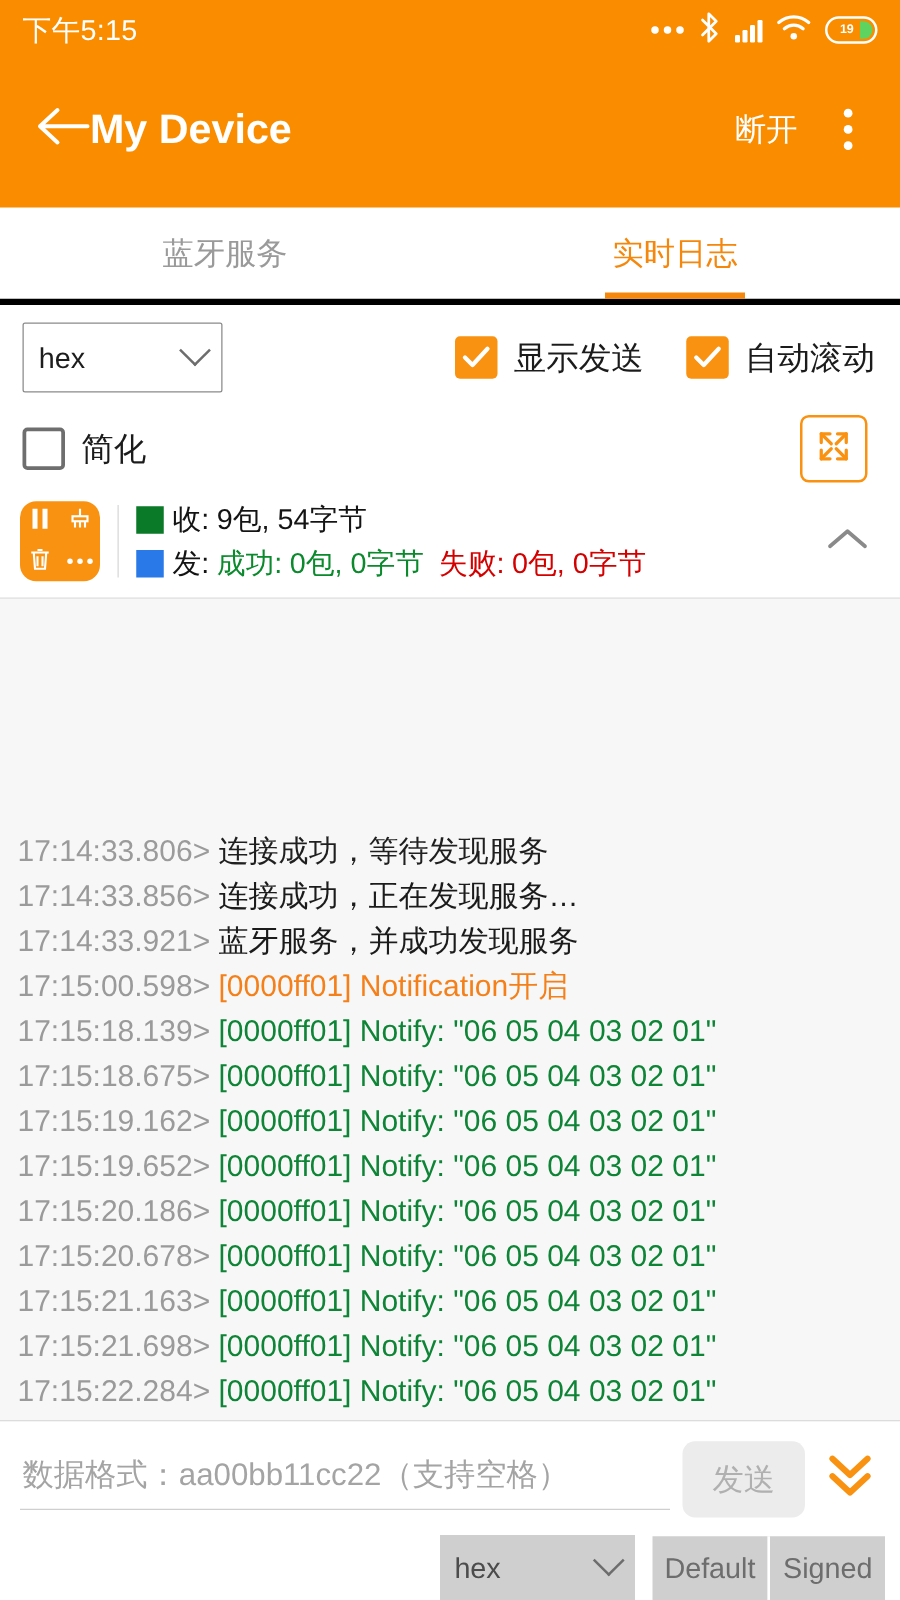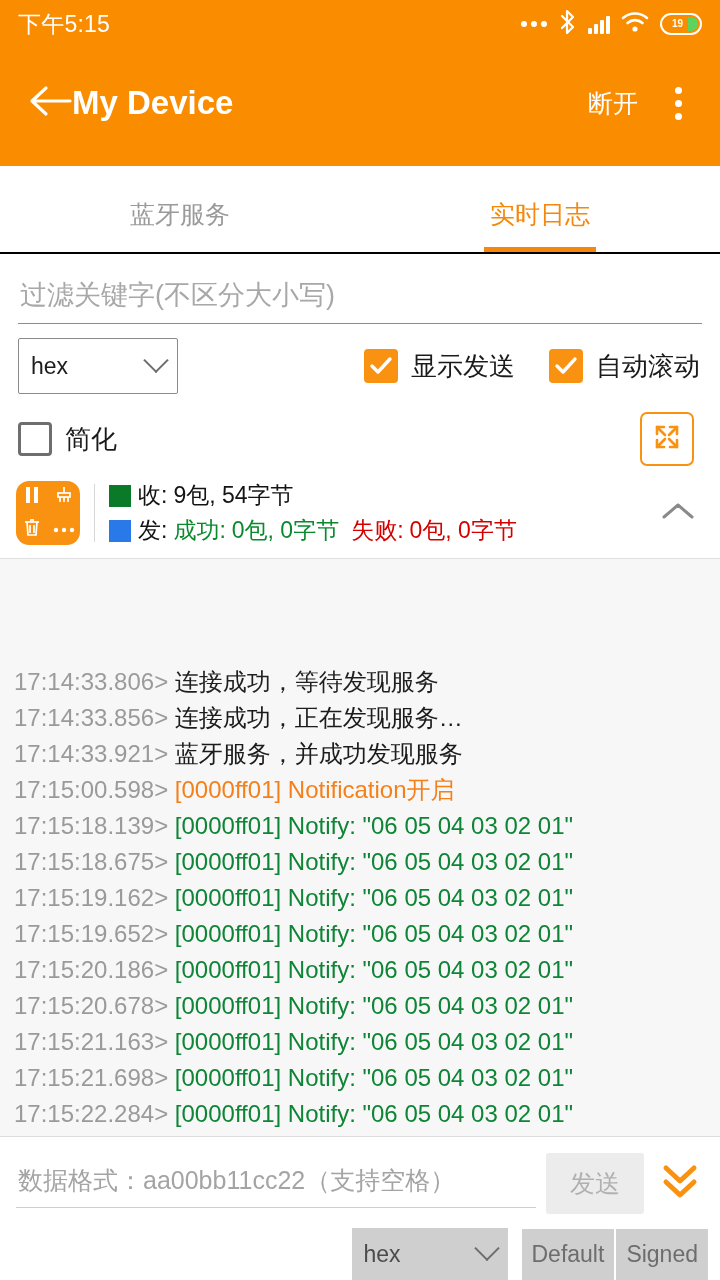--- a/index.html
+++ b/index.html
@@ -41,21 +41,21 @@
   }
   .back-btn { width: 56px; height: 56px; display: flex; align-items: center; justify-content: center; }
   .titleblock { flex: 1; display: flex; flex-direction: column; justify-content: center; margin-left: -6px; }
   .titleblock .t1 { font-size: 33px; font-weight: bold; line-height: 1.12; }
   .titleblock .t2 { font-size: 24px; font-weight: bold; line-height: 1.25; margin-top: 1px; }
   .disconnect { font-size: 25px; color: #fff; padding: 6px 6px; }
   .kebab { width: 40px; display: flex; flex-direction: column; align-items: center; gap: 6px; margin-left: 14px; }
   .kebab i { width: 7px; height: 7px; border-radius: 50%; background: #fff; display: block; }
 
   
-  .tabs { flex: 0 0 78px; display: flex; border-bottom: 2px solid #000000; background: #fff; margin-top: 10px; }
+  .tabs { flex: 0 0 78px; display: flex; border-bottom: 5px solid #000000; background: #fff; }
   .tab { flex: 1; display: flex; align-items: center; justify-content: center; position: relative; font-size: 25px; color: #9a9a9a; }
   .tab.active { color: #f5880c; }
   .tab.active::after { content: ""; position: absolute; bottom: 0; left: 50%; transform: translateX(-50%); width: 112px; height: 5px; background: #f5880c; }
 
   
   .filter-wrap { padding: 22px 18px 0 18px; flex: 0 0 auto; }
   .filter-input {
     width: 100%; border: none; border-bottom: 1.5px solid #8c8c8c; background: transparent;
     font-size: 27px; color: #333; padding: 4px 2px 12px 2px; outline: none;
     font-family: "Liberation Sans", sans-serif;
@@ -120,21 +120,21 @@
   
   .sendrow { display: flex; align-items: center; padding: 16px 14px 6px 16px; flex: 0 0 auto; gap: 10px; }
   .send-input {
     flex: 1; border: none; border-bottom: 1.5px solid #cfcfcf; background: transparent;
     font-size: 25px; color: #2b2b2b; padding: 6px 2px 12px 2px; outline: none;
     font-family: "Liberation Sans", sans-serif;
   }
   .send-input::placeholder { color: #a4a4a4; }
   .send-btn {
     background: #ececec; color: #b0b0b0; font-size: 25px; border: none;
-    padding: 14px 24px; border-radius: 3px; font-family: "Liberation Sans", sans-serif;
+    padding: 14px 24px; border-radius: 10px; font-family: "Liberation Sans", sans-serif;
   }
   .dblchev { width: 52px; display: flex; flex-direction: column; align-items: center; justify-content: center; }
 
   .ctrlrow { display: flex; align-items: center; justify-content: flex-end; padding: 8px 12px 0 16px; flex: 0 0 auto; }
   .select-grey {
     width: 156px; height: 52px; background: #cfcfcf; display: flex; align-items: center;
     padding: 0 12px; font-size: 23px; color: #4c4c4c; margin-right: 14px;
   }
   .select-grey .sv { flex: 1; }
   .seg { display: flex; }
@@ -208,23 +208,20 @@
         <i></i>
         <i></i>
       </div>
   </div>
 
   <div class="tabs">
     <div class="tab">蓝牙服务</div>
     <div class="tab active">实时日志</div>
   </div>
 
-  <div class="filter-wrap">
-    <input class="filter-input" type="text" placeholder="过滤关键字(不区分大小写)" style="">
-  </div>
 
   <div class="opt-row1">
     <div class="select-box">
       <span class="sv">hex</span>
       <span class="chev-sm"></span>
     </div>
     <span class="spacer"></span>
     <div class="cbx-item">
       <span class="cbx on">
         <svg width="24" height="20" viewBox="0 0 24 20">

